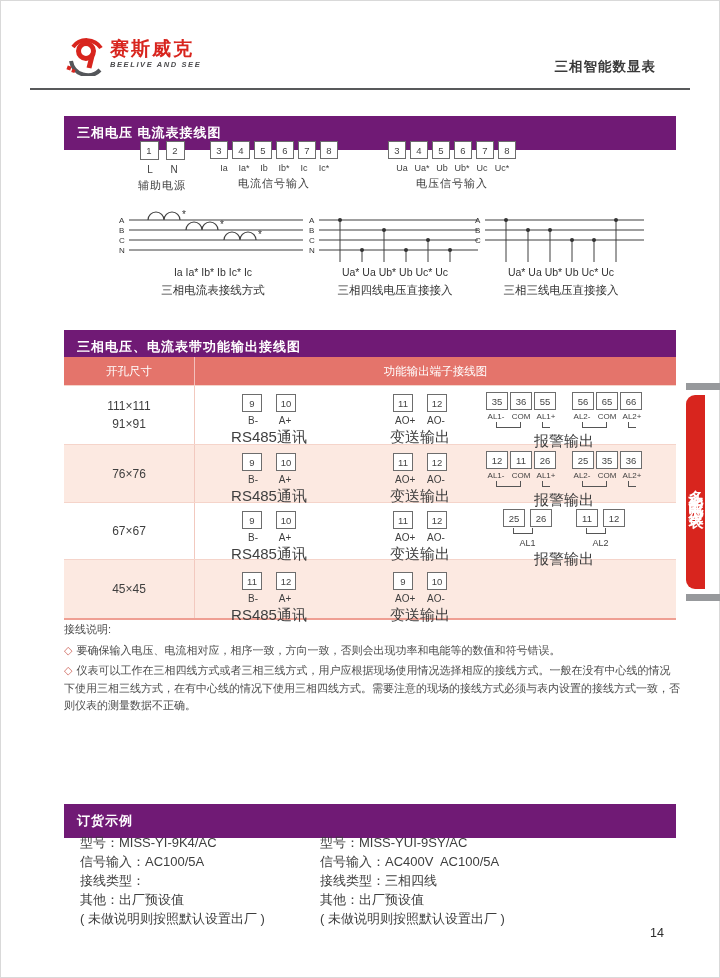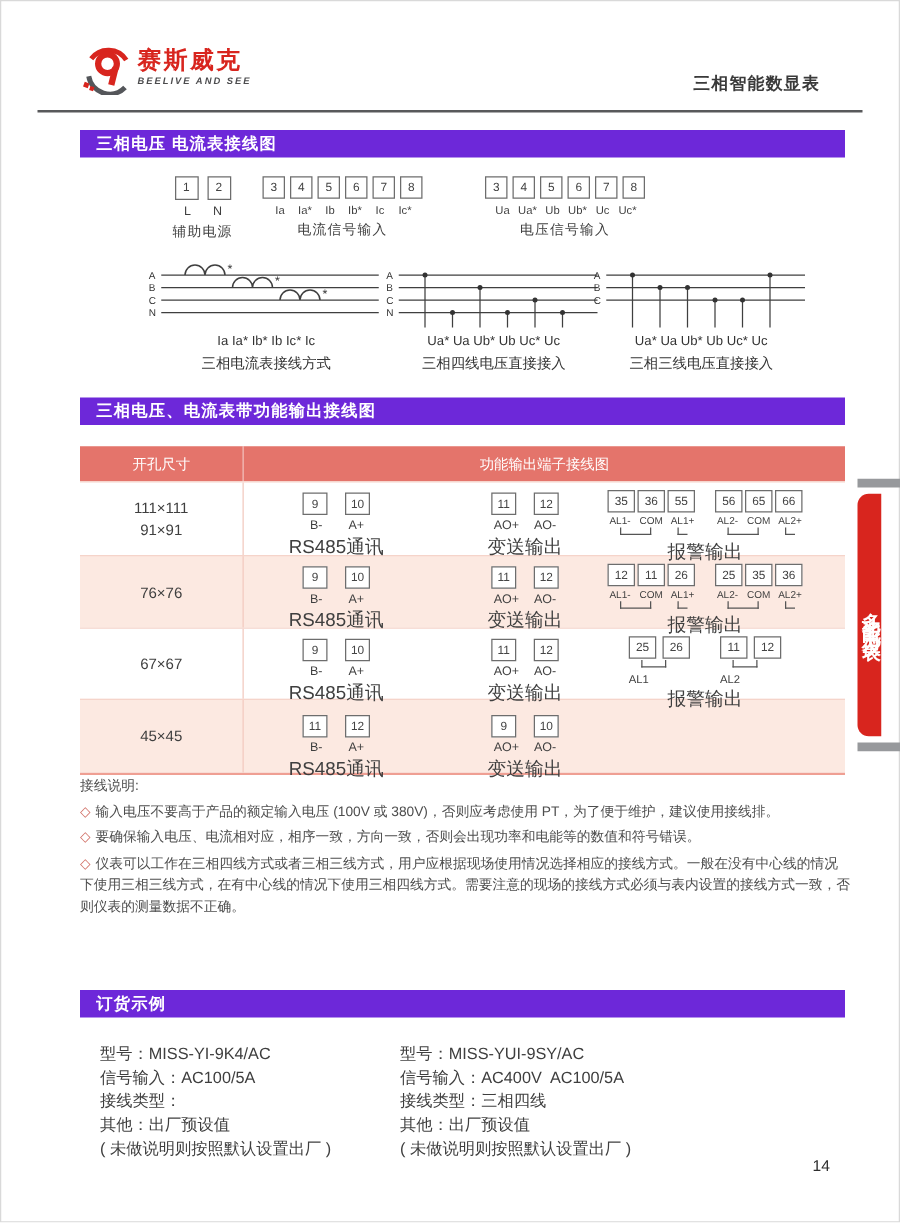--- a/index.html
+++ b/index.html
@@ -9,22 +9,22 @@
   
   .header{position:absolute;top:32px;left:64px;right:30px;height:52px;}
   .brand{display:flex;align-items:center;gap:0;}
   .brand-txt{display:flex;flex-direction:column;line-height:1;}
   .brand-cn{color:#d8251e;font-weight:bold;font-size:19px;letter-spacing:2px;}
   .brand-en{color:#4c4c4e;font-weight:bold;font-style:italic;font-size:7.5px;letter-spacing:1.6px;margin-top:3px;}
   .doc-title{position:absolute;right:34px;bottom:8px;font-size:13.5px;font-weight:bold;color:#3a3a3a;letter-spacing:1px;}
   .header-rule{position:absolute;top:88px;left:30px;width:660px;border-top:2px solid #58595b;}
 
   
-  .banner{position:absolute;left:64px;width:612px;height:22px;background:#6d28d9;color:#fff;
-          font-size:13px;font-weight:bold;display:flex;align-items:center;padding-left:13px;box-sizing:border-box;letter-spacing:1px;}
+  .banner{position:absolute;left:64px;width:612px;height:34px;background:#701a75;color:#fff;
+          font-size:13px;font-weight:bold;display:flex;align-items:center;padding-left:13px;box-sizing:border-box;letter-spacing:1px;margin-top:12px;}
   .banner1{top:104px;} .banner2{top:318px;} .banner3{top:792px;}
 
   
   .tgroups{position:absolute;top:141px;left:64px;width:612px;height:70px;}
   .tgroup{position:absolute;top:0;display:flex;flex-direction:column;align-items:center;}
   .g1{left:74px;} .g2{left:146px;} .g3{left:324px;}
   .tg-boxes{display:flex;}
   .g1 .tg-boxes{gap:7px;} .g2 .tg-boxes,.g3 .tg-boxes{gap:4px;}
   .tbox{width:16px;height:16px;border:1px solid #6d6d6d;background:#fff;display:flex;align-items:center;justify-content:center;
         font-size:9.5px;color:#444;flex:0 0 auto;}
@@ -66,21 +66,21 @@
   .ag{display:flex;flex-direction:column;}
   .ag-b{display:flex;gap:2px;}
   .ag-b .tbox{width:20px;height:16px;}
   .ag-l{display:flex;gap:5px;margin-top:2px;}
   .ag-l span{width:20px;text-align:center;font-size:8px;color:#3f3f3f;}
   .relayrow{display:flex;height:8px;margin-top:1px;}
   .r-u{width:25px;height:6px;border:1px solid #555;border-top:0;box-sizing:border-box;margin-left:10px;}
   .r-hook{width:8px;height:6px;border-left:1px solid #555;border-bottom:1px solid #555;box-sizing:border-box;margin-left:21px;}
   .ag2 .ag-b{gap:5px;}
   .ag2 .r-u{margin-left:10px;width:20px;}
-  .ag2-lab{text-align:left;font-size:9px;color:#3f3f3f;margin-top:2px;}
+  .ag2-lab{text-align:center;font-size:9px;color:#3f3f3f;margin-top:2px;}
   .noalarm{position:absolute;left:262px;top:0;width:214px;height:100%;display:flex;align-items:center;justify-content:center;
            font-size:11.5px;color:#3f3f3f;letter-spacing:1px;}
 
   
   .notes{position:absolute;top:621px;left:64px;width:616px;font-size:11px;color:#4d4d4d;line-height:1.6;}
   .notes-h{margin-bottom:3px;}
   .note-item{margin-bottom:3px;}
   .diamond{color:#cf6a60;margin-right:4px;}
 
   
@@ -473,21 +473,20 @@
             <span>AO-</span>
           </div>
           <div class="gcap">变送输出</div>
         </div>
       </div>
     </div>
   </div>
 
   <div class="notes">
     <div class="notes-h">接线说明:</div>
-    <div class="note-item"><span class="diamond">◇</span><span>输入电压不要高于产品的额定输入电压 (100V 或 380V)，否则应考虑使用 PT，为了便于维护，建议使用接线排。</span></div>
     <div class="note-item"><span class="diamond">◇</span><span>要确保输入电压、电流相对应，相序一致，方向一致，否则会出现功率和电能等的数值和符号错误。</span></div>
     <div class="note-item"><span class="diamond">◇</span><span>仪表可以工作在三相四线方式或者三相三线方式，用户应根据现场使用情况选择相应的接线方式。一般在没有中心线的情况下使用三相三线方式，在有中心线的情况下使用三相四线方式。需要注意的现场的接线方式必须与表内设置的接线方式一致，否则仪表的测量数据不正确。</span></div>
   </div>
 
   <div class="banner banner3">订货示例</div>
 
   <div class="orders">
     <div class="ocol o1">
       <div class="oline">
           <span class="olabel">型号：</span>

